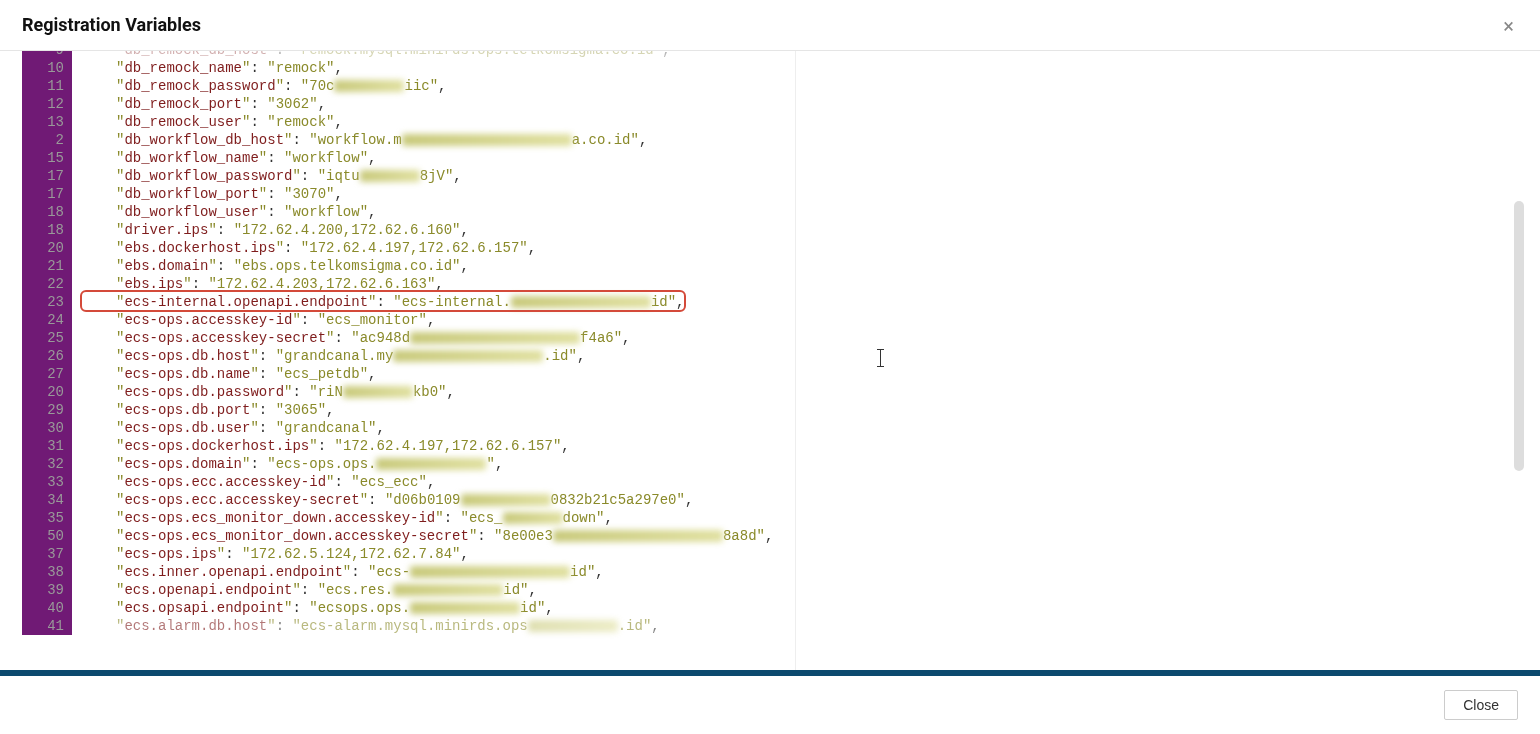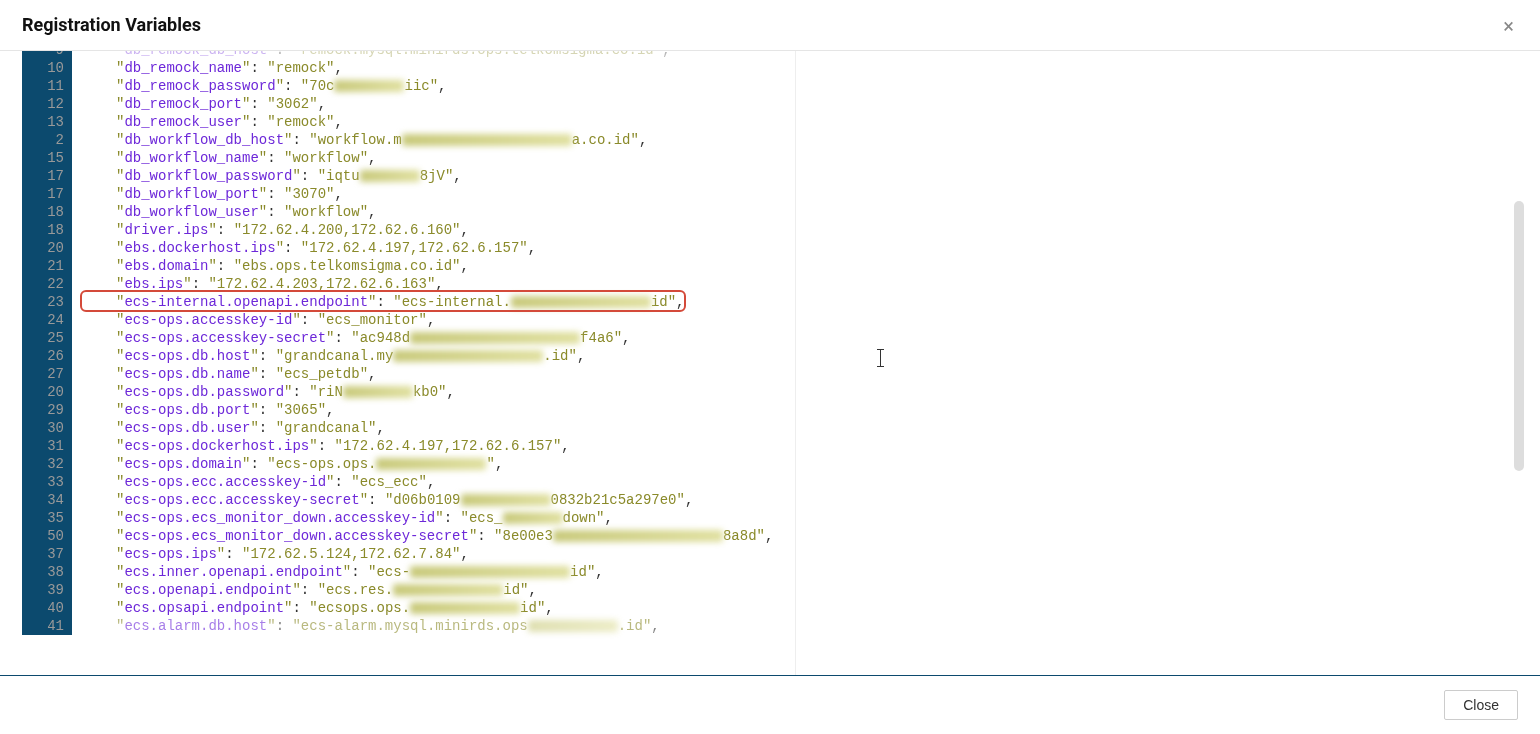--- a/index.html
+++ b/index.html
@@ -52,21 +52,21 @@
   }
   .gutter {
     position: absolute;
     left: 0; top: 0;
     width: 50px;
     padding-top: 0;
     text-align: right;
     color: #999;
     font-family: Consolas, "Courier New", monospace;
     font-size: 14px;
-    background: #0c4a6e;
+    background: #701a75;
     user-select: none;
   }
   .gutter .ln {
     height: 18px;
     line-height: 18px;
     padding-right: 8px;
   }
   .code {
     position: absolute;
     left: 50px; right: 0; top: 0;
@@ -74,21 +74,21 @@
     font-family: Consolas, "Courier New", monospace;
     font-size: 14px;
     color: #333;
     white-space: pre;
   }
   .code .line {
     height: 18px;
     line-height: 18px;
     position: relative;
   }
-  .key { color: #6d28d9; }          
+  .key { color: #7f1d1d; }          
   .str { color: #8a8a2a; }          
   .pun { color: #333; }
   .line .indent { display:inline-block; width: 32px; }
   .blurbg {
     display:inline-block;
     background: linear-gradient(90deg, #c8c97a, #e0e0a0);
     filter: blur(3px);
     height: 12px;
     vertical-align: middle;
     border-radius: 2px;
@@ -121,21 +121,21 @@
     top: 150px;
     width: 10px;
     height: 270px;
     background: #ddd;
     border-radius: 5px;
   }
   .modal-footer {
     display: flex;
     justify-content: flex-end;
     padding: 14px 22px 14px 5px;
-    border-top: 1px solid #0c4a6e;
+    border-top: 6px solid #0c4a6e;
   }
   .btn {
     border: 1px solid #ccc;
     background: #fff;
     color: #333;
     font-size: 14px;
     padding: 6px 18px;
     border-radius: 2px;
     cursor: pointer;
   }

